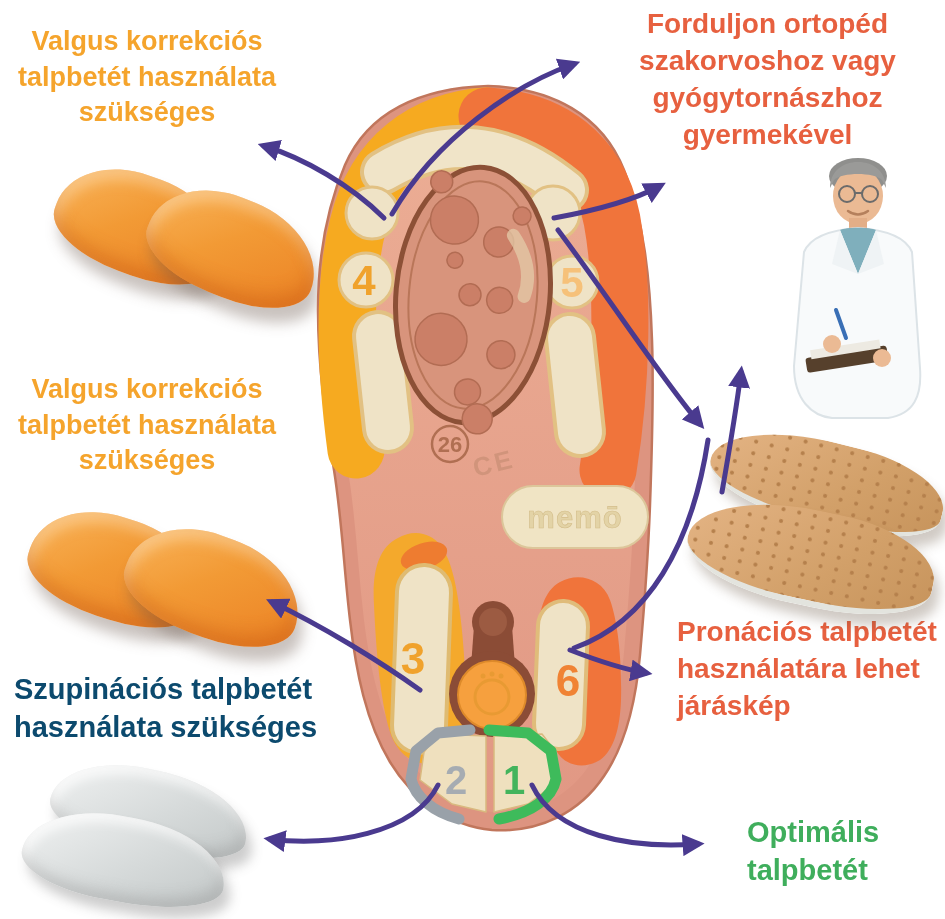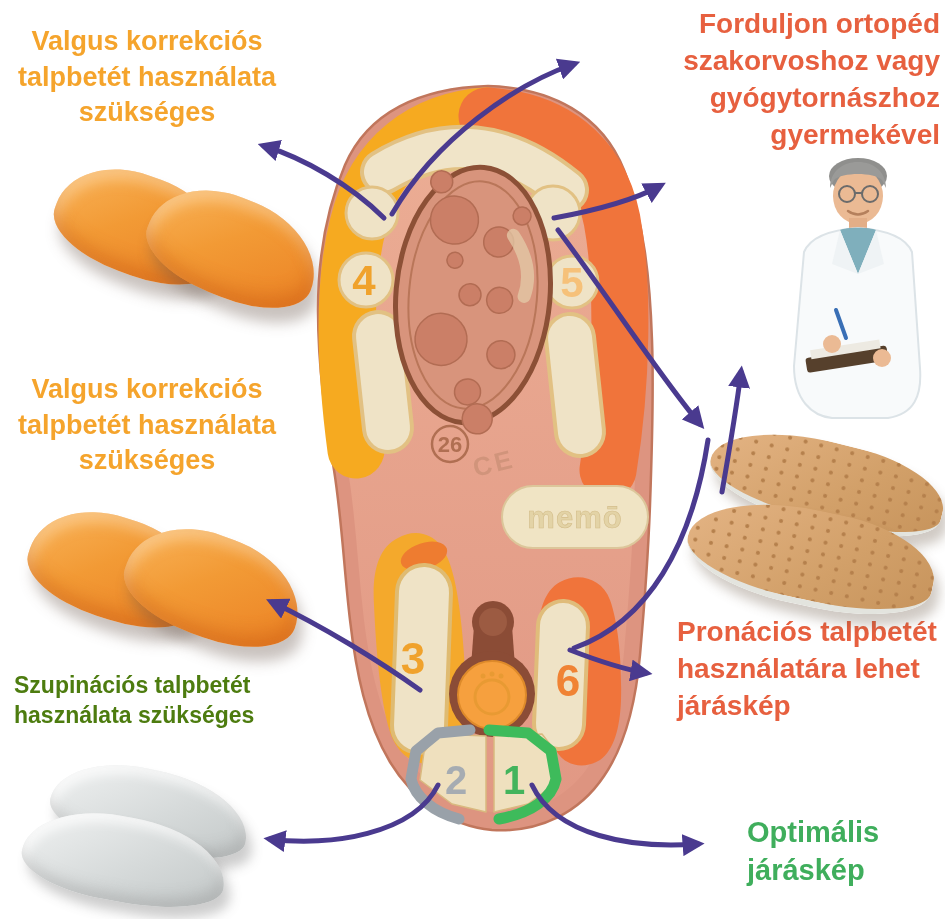--- a/index.html
+++ b/index.html
@@ -1,21 +1,21 @@
 <!DOCTYPE html>
 <html><head>
 <meta charset="utf-8">
 <style>
   html,body{margin:0;padding:0;background:#fff;}
   .canvas{position:relative;width:945px;height:919px;background:#fff;overflow:hidden;
           font-family:"Liberation Sans",sans-serif;}
   .ann{position:absolute;white-space:pre-line;font-weight:bold;line-height:1.32;}
   .ann.valgus{color:#F5A42C;font-size:27px;text-align:center;}
   .ann.red{color:#E7603F;font-size:28px;}
-  .ann.gray{color:#4d7c0f;font-size:23px;}
+  .ann.gray{color:#0c4a6e;font-size:29px;}
   .ann.green{color:#3FAE5C;font-size:29px;}
   .insole{position:absolute;}
   .orange-insole{background:linear-gradient(140deg,#F9B45A 5%,#F29A35 45%,#EC8426 90%);
      border-radius:48% 52% 50% 50% / 62% 66% 42% 40%;
      box-shadow:10px 12px 14px rgba(100,80,70,.35), inset -6px -10px 18px rgba(200,90,20,.45),
                 inset 6px 8px 14px rgba(255,230,190,.5);}
   .gray-insole{background:linear-gradient(145deg,#EDEFEF 10%,#D6DADA 55%,#C3C8C8 95%);
      border-radius:50% 55% 52% 48% / 68% 72% 40% 44%;
      box-shadow:8px 10px 12px rgba(90,90,90,.30), inset -5px -8px 14px rgba(140,140,140,.35),
                 inset 5px 7px 12px rgba(255,255,255,.8);}
@@ -34,29 +34,29 @@
 <div class="canvas">
 
   <div class="ann valgus" style="left:18px;top:24px;">Valgus korrekciós
 talpbetét használata
 szükséges</div>
   <div class="ann valgus" style="left:18px;top:372px;">Valgus korrekciós
 talpbetét használata
 szükséges</div>
   <div class="ann gray" style="left:14px;top:670px;">Szupinációs talpbetét
 használata szükséges</div>
-  <div class="ann red" style="left:595px;top:6px;width:345px;text-align:right;">Forduljon ortopéd
+  <div class="ann red" style="left:595px;top:6px;width:345px;text-align:center;">Forduljon ortopéd
 szakorvoshoz vagy
 gyógytornászhoz
 gyermekével</div>
   <div class="ann red" style="left:677px;top:614px;">Pronációs talpbetét
 használatára lehet
 járáskép</div>
   <div class="ann green" style="left:747px;top:813px;">Optimális
-járáskép</div>
+talpbetét</div>
 
   <div class="insole" style="left:52px;top:158px;width:270px;height:175px;">
     <div class="insole orange-insole" style="left:2px;top:18px;width:175px;height:100px;transform:rotate(20deg);"></div>
     <div class="insole orange-insole" style="left:94px;top:40px;width:175px;height:100px;transform:rotate(22deg);"></div>
   </div>
 
   <div class="insole" style="left:28px;top:502px;width:280px;height:165px;">
     <div class="insole orange-insole" style="left:0px;top:16px;width:180px;height:102px;transform:rotate(18deg);"></div>
     <div class="insole orange-insole" style="left:96px;top:34px;width:180px;height:102px;transform:rotate(20deg);"></div>
   </div>

